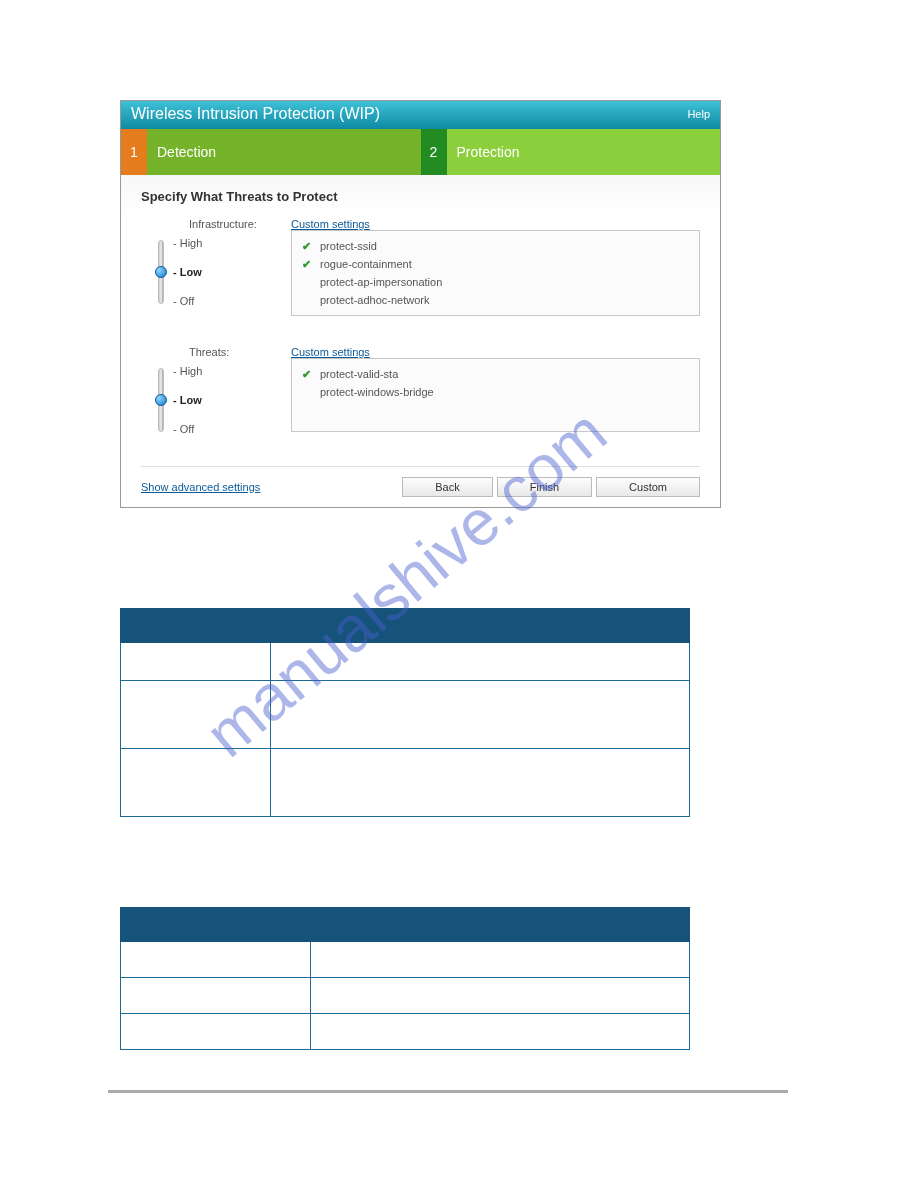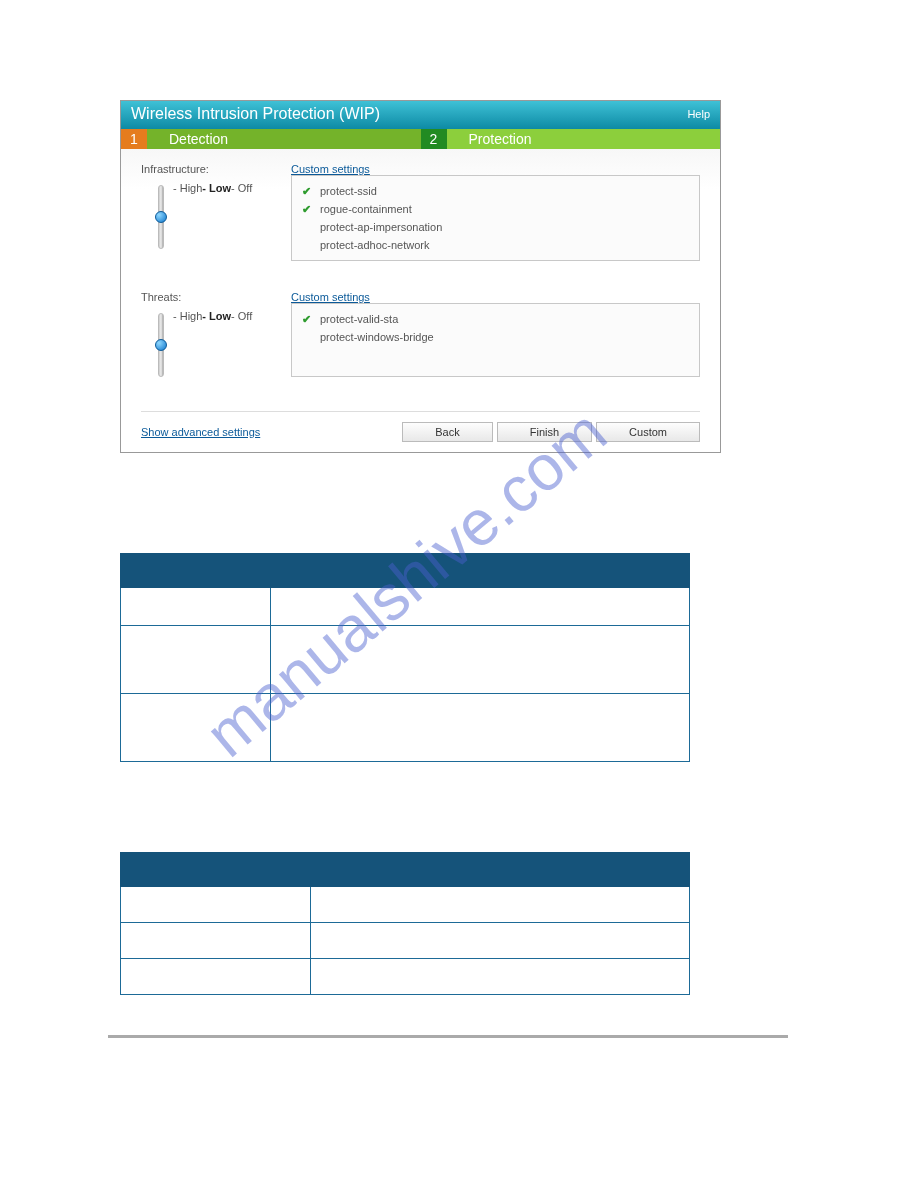--- a/index.html
+++ b/index.html
@@ -47,34 +47,34 @@
   .tab.active { background: #8ccf3c; }
   .tab .num {
     width: 26px;
     display: flex;
     align-items: center;
     justify-content: center;
     background: #228b22;
     font-size: 14px;
   }
   .tab .num.orange { background: #e57c1e; }
-  .tab .lbl { padding: 2px 10px; margin-left: 12px; }
+  .tab .lbl { padding: 15px 10px; }
   .body {
     padding: 14px 20px 10px 20px;
     background: linear-gradient(#f7f7f7, #fff 40px);
   }
   .section-title {
     font-weight: bold;
     font-size: 13px;
     color: #333;
     margin-bottom: 14px;
   }
   .group { display: flex; margin-bottom: 30px; }
   .group-left { width: 150px; }
-  .group-left .group-label { color: #555; margin-bottom: 6px; }
+  .group-left .group-label { color: #555; margin-bottom: 6px; margin-left: 48px; }
   .slider {
     display: flex;
     margin-left: 12px;
   }
   .slider-track-wrap {
     width: 16px;
     display: flex;
     justify-content: center;
     position: relative;
     padding: 4px 0;
@@ -90,21 +90,21 @@
     position: absolute;
     width: 12px;
     height: 12px;
     border-radius: 50%;
     background: radial-gradient(circle at 30% 30%, #8fd8ff, #1177cc);
     border: 1px solid #0b5a99;
     left: 2px;
   }
   .slider-labels {
     display: flex;
-    flex-direction: row;
+    flex-direction: column;
     justify-content: space-between;
     height: 72px;
     padding-left: 4px;
     color: #555;
   }
   .slider-labels span { line-height: 14px; }
   .slider-labels .selected { font-weight: bold; color: #222; }
   .group-right { flex: 1; }
   .custom-link {
     color: #0b5a99;
@@ -207,20 +207,21 @@
       <div class="tab">
         <span class="num orange">1</span>
         <span class="lbl">Detection</span>
       </div>
       <div class="tab active">
         <span class="num">2</span>
         <span class="lbl">Protection</span>
       </div>
     </div>
     <div class="body">
+      <div class="section-title">Specify What Threats to Protect</div>
 
       <div class="group">
         <div class="group-left">
           <div class="group-label">Infrastructure:</div>
           <div class="slider">
             <div class="slider-track-wrap">
               <div class="slider-track"></div>
               <div class="slider-thumb" style="top:30px"></div>
             </div>
             <div class="slider-labels">

